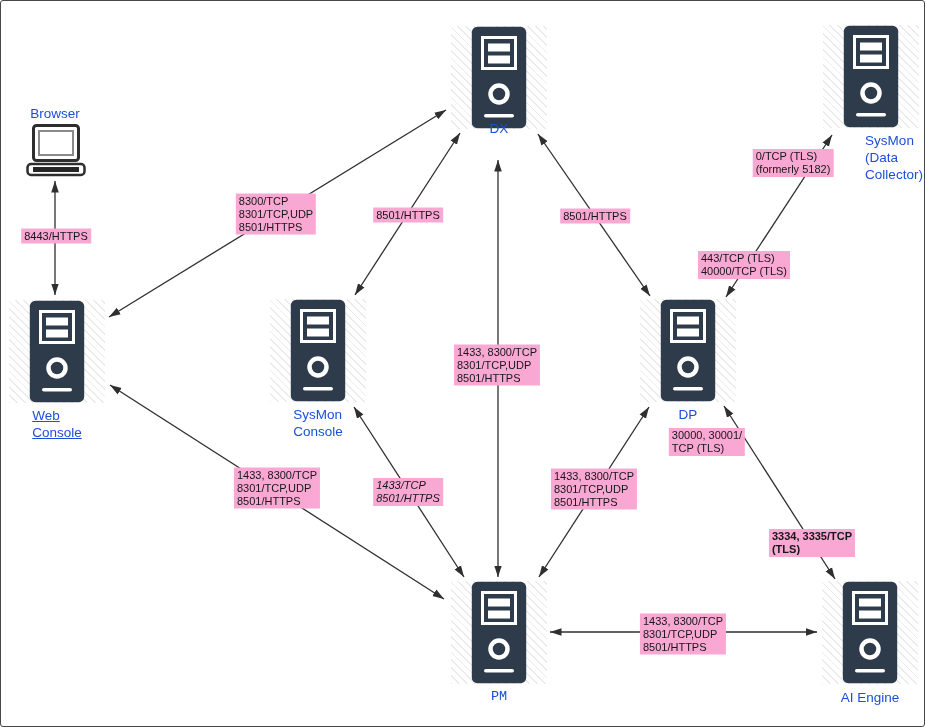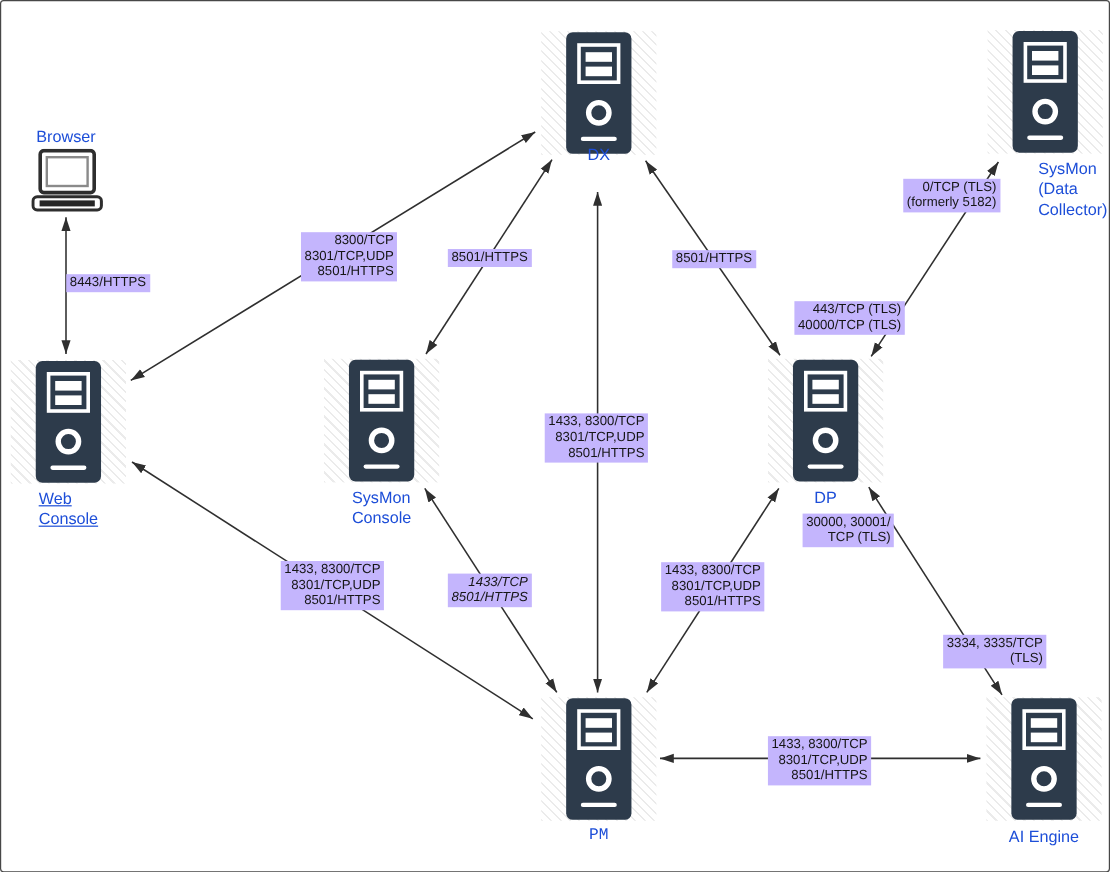--- a/index.html
+++ b/index.html
@@ -11,25 +11,25 @@
     border:1px solid #474747;
     border-radius:3px;
     overflow:hidden;
     font-family:"Liberation Sans",sans-serif;
   }
   #edge-layer{position:absolute;left:0;top:0;width:925px;height:727px;}
   #edge-layer line{stroke:var(--line,#2f2f2f);stroke-width:1.3;}
   .edge-label{
     position:absolute;
     transform:translate(-50%,-50%);
-    background:#c4b5fd;
+    background:#f9a8d4;
     color:#161616;
     font-size:11px;
     line-height:13px;
-    text-align:right;
+    text-align:left;
     padding:1px 3px;
     white-space:nowrap;
   }
   .node{position:absolute;left:0;top:0;width:0;height:0;}
   .hatch{
     position:absolute;
     background:repeating-linear-gradient(45deg,#ebebeb 0 1.3px,rgba(0,0,0,0) 1.3px 5.5px);
   }
   .node-icon{position:absolute;}
   .node-label{
@@ -60,39 +60,39 @@
         <line x1="725" y1="296" x2="831" y2="134" marker-start="url(#arrow)" marker-end="url(#arrow)"></line>
         <line x1="497" y1="159" x2="497" y2="576" marker-start="url(#arrow)" marker-end="url(#arrow)"></line>
         <line x1="109" y1="384" x2="443" y2="598" marker-start="url(#arrow)" marker-end="url(#arrow)"></line>
         <line x1="353" y1="406" x2="463" y2="576" marker-start="url(#arrow)" marker-end="url(#arrow)"></line>
         <line x1="648" y1="406" x2="538" y2="576" marker-start="url(#arrow)" marker-end="url(#arrow)"></line>
         <line x1="723" y1="405" x2="834" y2="578" marker-start="url(#arrow)" marker-end="url(#arrow)"></line>
         <line x1="549" y1="631" x2="816" y2="631" marker-start="url(#arrow)" marker-end="url(#arrow)"></line>
       </g>
   </svg>
   <div id="edge-labels">
-      <div class="edge-label" style="left: 55px; top: 235px; margin-left: 34px;">
+      <div class="edge-label" style="left: 55px; top: 235px;">
         <div>8443/HTTPS</div>
       </div>
-      <div class="edge-label" style="left: 290px; top: 213px;">
+      <div class="edge-label" style="left: 275px; top: 213px;">
         <div>8300/TCP</div>
         <div>8301/TCP,UDP</div>
         <div>8501/HTTPS</div>
       </div>
       <div class="edge-label" style="left: 407px; top: 214px;">
         <div>8501/HTTPS</div>
       </div>
       <div class="edge-label" style="left: 594px; top: 215px;">
         <div>8501/HTTPS</div>
       </div>
       <div class="edge-label" style="left: 792px; top: 162px;">
         <div>0/TCP (TLS)</div>
         <div>(formerly 5182)</div>
       </div>
-      <div class="edge-label" style="left: 707px; top: 264px;">
+      <div class="edge-label" style="left: 743px; top: 264px;">
         <div>443/TCP (TLS)</div>
         <div>40000/TCP (TLS)</div>
       </div>
       <div class="edge-label" style="left: 496px; top: 364px;">
         <div>1433, 8300/TCP</div>
         <div>8301/TCP,UDP</div>
         <div>8501/HTTPS</div>
       </div>
       <div class="edge-label" style="left: 276px; top: 487px;">
         <div>1433, 8300/TCP</div>
@@ -105,21 +105,21 @@
       </div>
       <div class="edge-label" style="left: 593px; top: 488px;">
         <div>1433, 8300/TCP</div>
         <div>8301/TCP,UDP</div>
         <div>8501/HTTPS</div>
       </div>
       <div class="edge-label" style="left: 706px; top: 441px;">
         <div>30000, 30001/</div>
         <div>TCP (TLS)</div>
       </div>
-      <div class="edge-label" style="left: 828px; top: 542px;">
+      <div class="edge-label" style="left: 811px; top: 542px; font-weight: bold;">
         <div>3334, 3335/TCP</div>
         <div>(TLS)</div>
       </div>
       <div class="edge-label" style="left: 682px; top: 633px;">
         <div>1433, 8300/TCP</div>
         <div>8301/TCP,UDP</div>
         <div>8501/HTTPS</div>
       </div>
     </div>
   <div id="node-layer">

